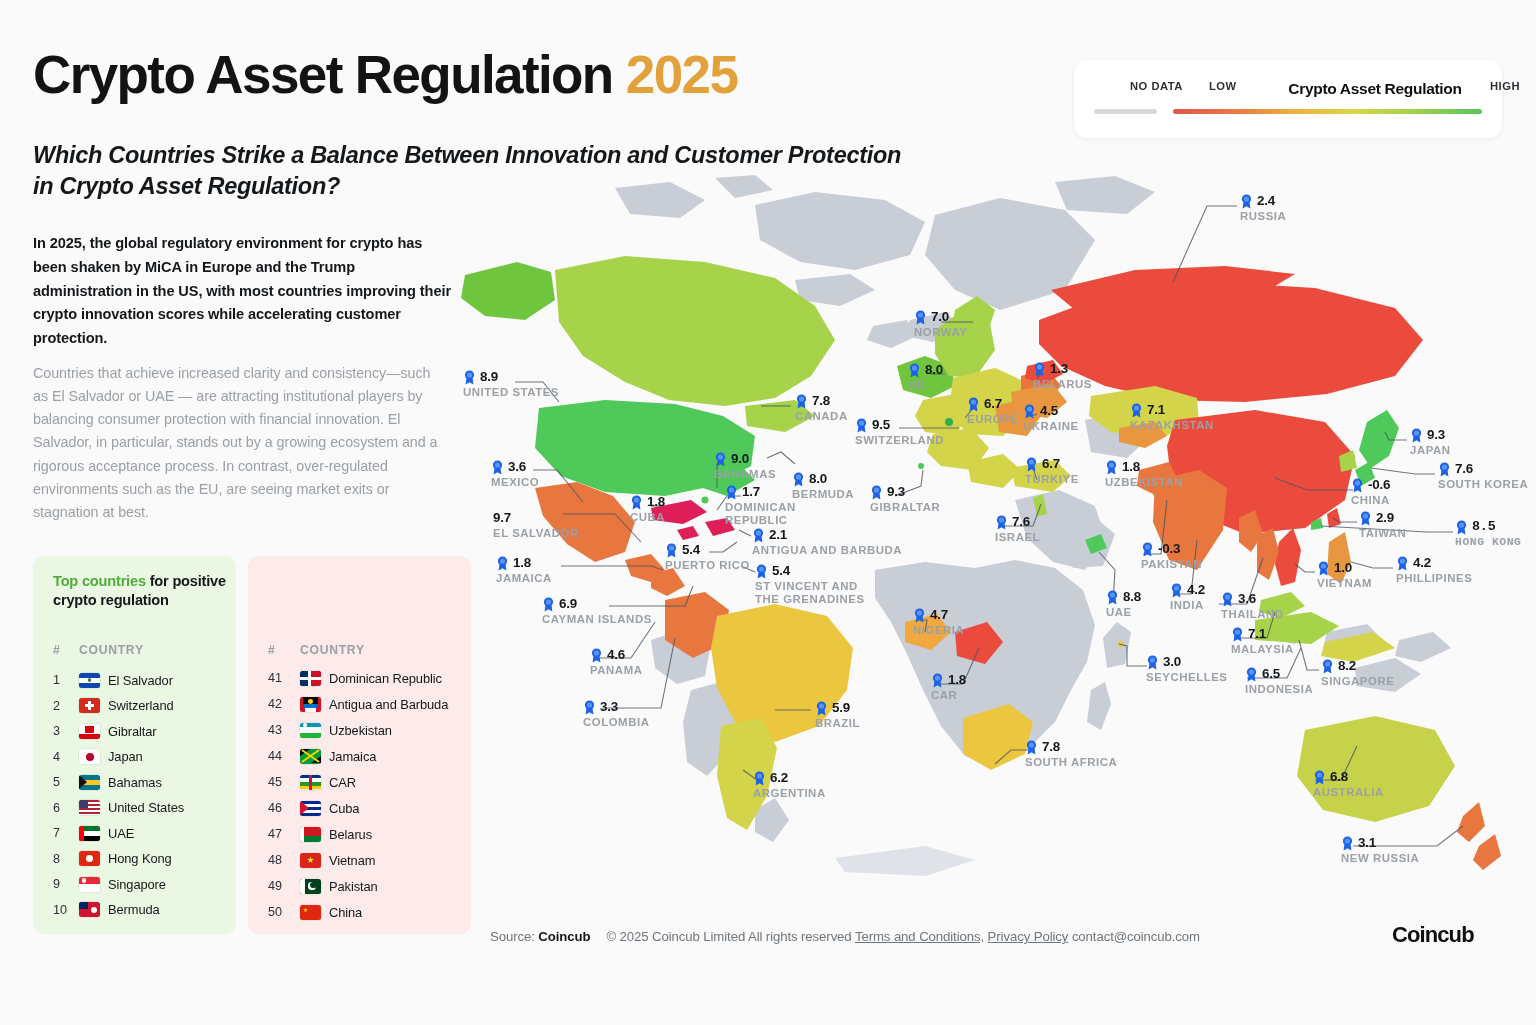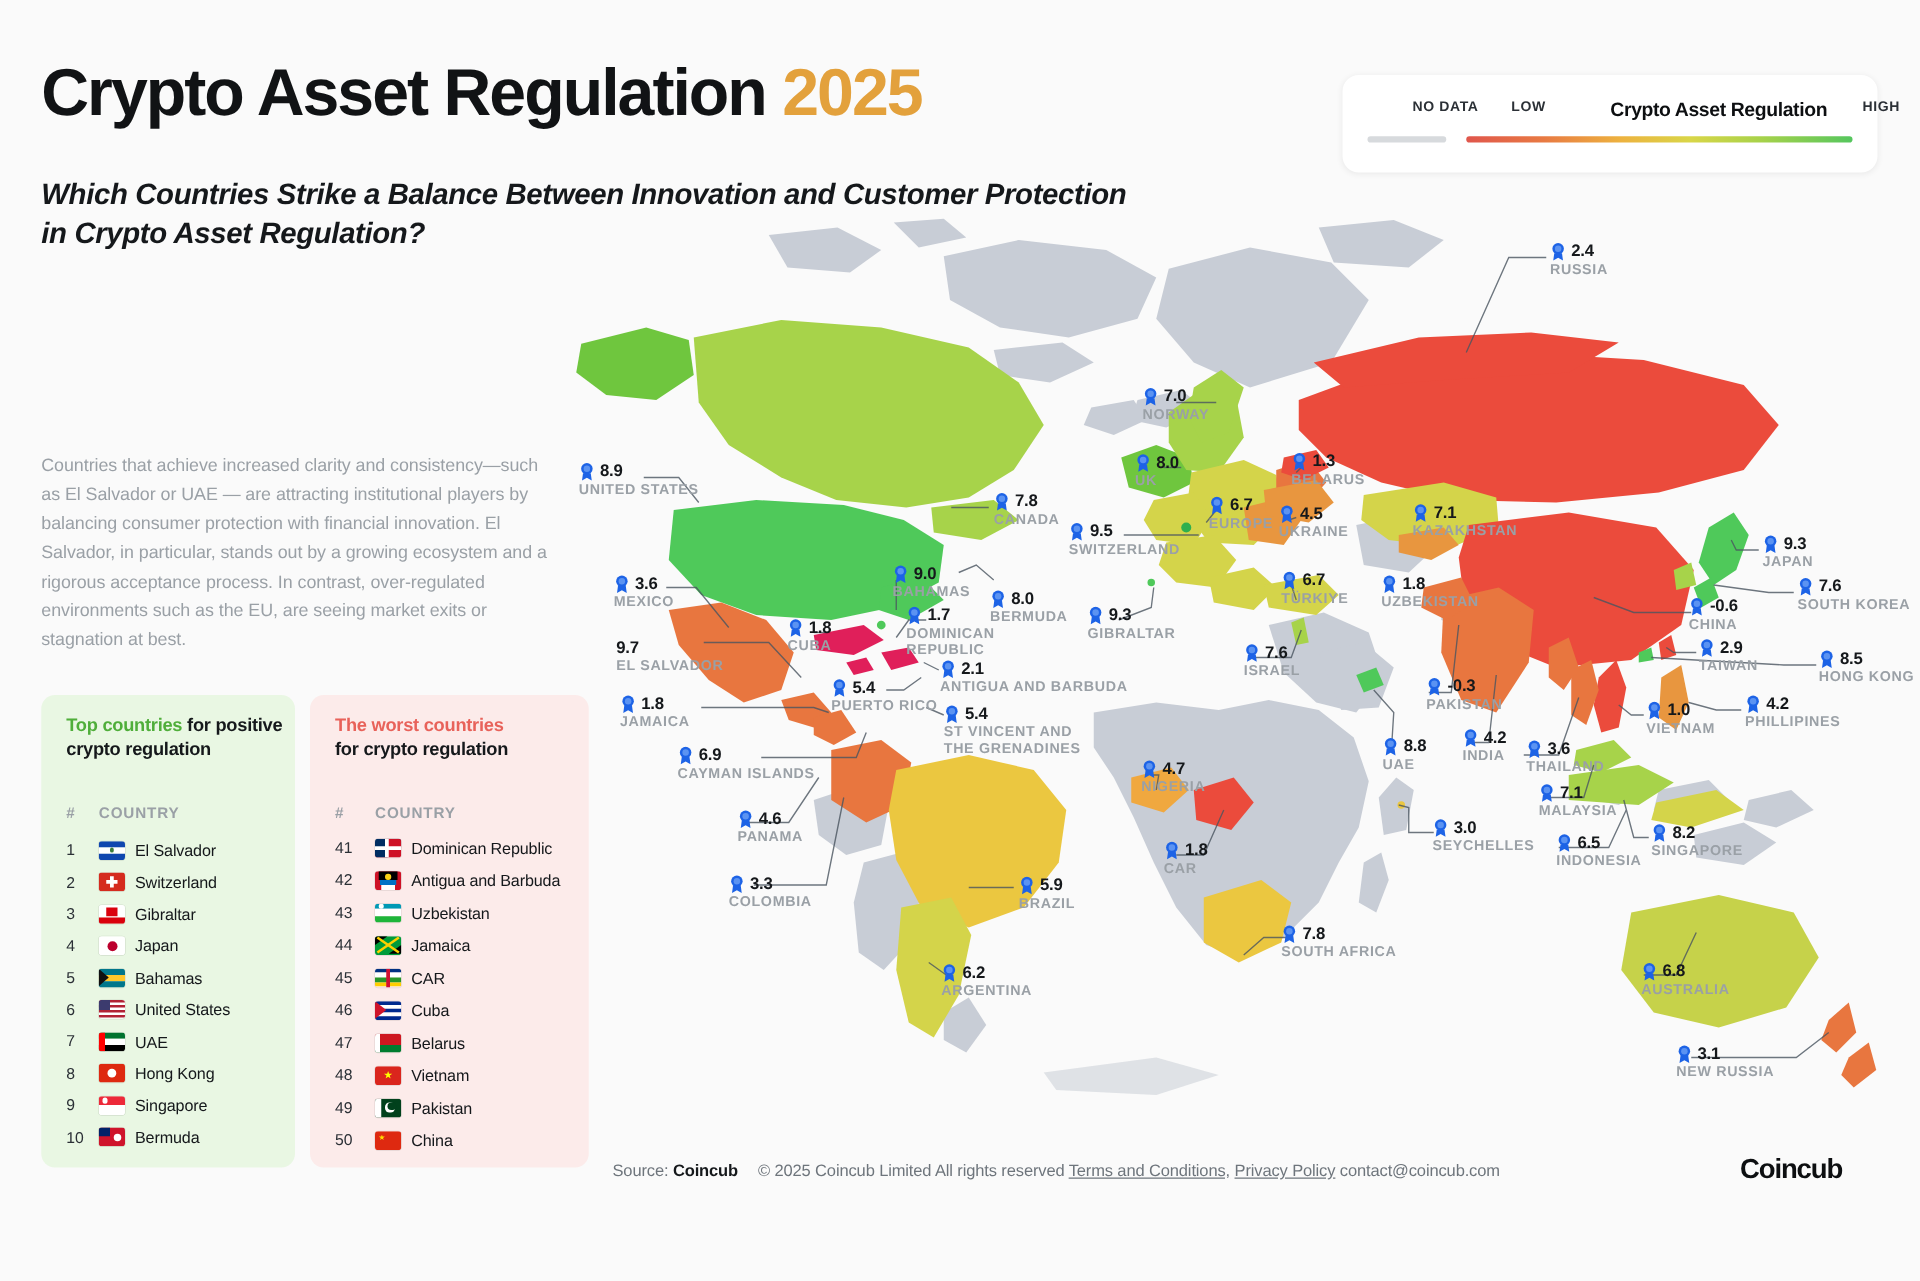--- a/index.html
+++ b/index.html
@@ -98,20 +98,21 @@
 </head>
 <body>
 
 <div class="root">
 
   <div id="title">
     <span>Crypto Asset Regulation</span>
     <span class="yr">2025</span>
   </div>
   <div id="subtitle">Which Countries Strike a Balance Between Innovation and Customer Protection in Crypto Asset Regulation?</div>
+  <div id="lead">In 2025, the global regulatory environment for crypto has been shaken by MiCA in Europe and the Trump administration in the US, with most countries improving their crypto innovation scores while accelerating customer protection.</div>
   <div id="body-copy">Countries that achieve increased clarity and consistency—such as El Salvador or UAE — are attracting institutional players by balancing consumer protection with financial innovation. El Salvador, in particular, stands out by a growing ecosystem and a rigorous acceptance process. In contrast, over-regulated environments such as the EU, are seeing market exits or stagnation at best.</div>
 
   <div id="legend">
     <div class="row">
       <span class="lg-lab" id="lg-nodata-lab">NO DATA</span>
       <span class="lg-lab" id="lg-low-lab">LOW</span>
       <span class="lg-lab" id="lg-title">Crypto Asset Regulation</span>
       <span class="lg-lab" id="lg-high-lab">HIGH</span>
     </div>
     <div id="lg-nodata-bar"></div>
@@ -664,21 +665,21 @@
         </div>
         <div class="mk" style="left: 904px; top: 341px;">
           <svg class="badge" viewBox="0 0 13 15">
             <circle cx="6.5" cy="5" r="4.6" fill="#1D63E6"></circle>
             <circle cx="6.5" cy="5" r="2.6" fill="#5B93F2"></circle>
             <path d="M3.4 8.6 L2.6 14.4 L6.5 12.2 L10.4 14.4 L9.6 8.6 Z" fill="#1D63E6"></path>
           </svg>
           <span class="v">2.9</span>
           <span class="n">TAIWAN</span>
         </div>
-        <div class="mk" style="left: 1000px; top: 350px;">
+        <div class="mk" style="left: 1000px; top: 350px; font-family: Liberation Mono, monospace;">
           <svg class="badge" viewBox="0 0 13 15">
             <circle cx="6.5" cy="5" r="4.6" fill="#1D63E6"></circle>
             <circle cx="6.5" cy="5" r="2.6" fill="#5B93F2"></circle>
             <path d="M3.4 8.6 L2.6 14.4 L6.5 12.2 L10.4 14.4 L9.6 8.6 Z" fill="#1D63E6"></path>
           </svg>
           <span class="v">8.5</span>
           <span class="n">HONG KONG</span>
         </div>
         <div class="mk" style="left: 941px; top: 386px;">
           <svg class="badge" viewBox="0 0 13 15">
@@ -853,23 +854,20 @@
             <i style="left:0;top:0px;width:21px;height:15px;background:#CF142B"></i>
             <i style="left:0;top:0;width:9px;height:7px;background:#012169"></i>
             <i style="left:12px;top:5px;width:6px;height:6px;border-radius:50%;background:#fff"></i>
           </span>
           <span class="nm">Bermuda</span>
         </div>
       </div>
   </div>
 
   <div class="panel" id="panel-worst">
-    <div class="p-head">
-      <span class="hl">The worst countries</span><br><span>for crypto regulation</span>
-    </div>
     <span class="col-hd h1">#</span>
     <span class="col-hd h2">COUNTRY</span>
     <div id="worst-rows">
         <div class="li" style="top: 109px;">
           <span class="rk">41</span>
           <span class="fl">
             <i style="left:0;top:0px;width:21px;height:7px;background:#002D62"></i>
             <i style="left:0;top:7px;width:21px;height:8px;background:#CE1126"></i>
             <i style="left:0;top:7px;width:10px;height:8px;background:#002D62"></i>
             <i style="left:10px;top:0;width:11px;height:7px;background:#CE1126"></i>

